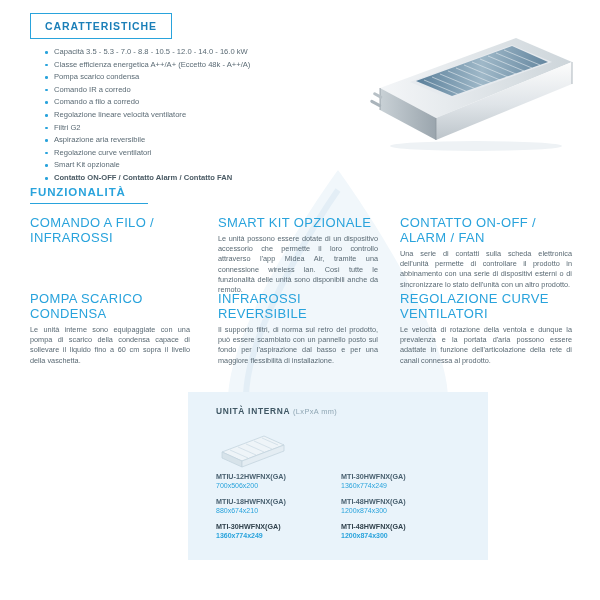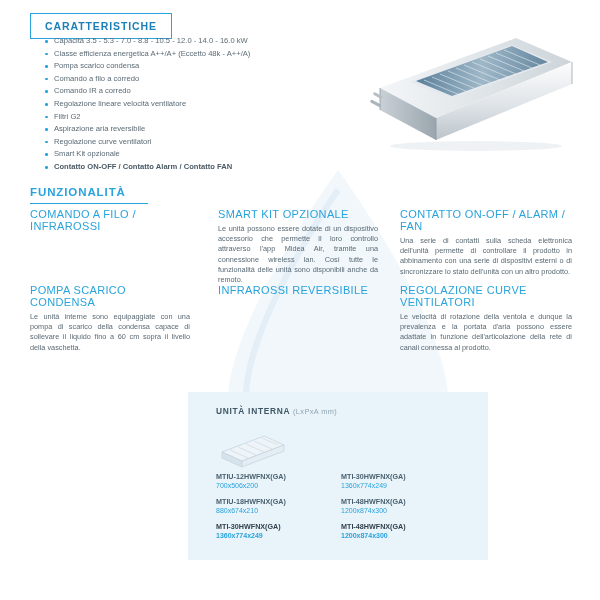--- a/index.html
+++ b/index.html
@@ -42,21 +42,21 @@
     padding: 6px 14px 6px 14px;
     color: #1b7fb8;
     font-size: 10.5px;
     font-weight: bold;
     letter-spacing: 0.9px;
   }
 
   .bullets {
     position: absolute;
     left: 44px;
-    top: 35px;
+    top: 46px;
     width: 300px;
     margin: 0;
     padding: 0;
     list-style: none;
   }
   .bullets li {
     position: relative;
     font-size: 7.6px;
     color: #5a6a74;
     line-height: 12.6px;
@@ -111,22 +111,22 @@
   }
   .col.c1 { left: 30px; top: 207px; }
   .col.c2 { left: 218px; top: 207px; }
   .col.c3 { left: 400px; top: 207px; width: 172px; }
 
   .col.c1b { left: 30px; top: 283px; }
   .col.c2b { left: 218px; top: 283px; }
   .col.c3b { left: 400px; top: 283px; width: 172px; }
 
   .col h4 {
-    margin: 1px 0 4px 0;
-    font-size: 11px;
+    margin: 8px 0 4px 0;
+    font-size: 13px;
     font-weight: normal;
     color: #29a3dc;
     letter-spacing: 0.35px;
   }
   .col p {
     margin: 0;
     font-size: 7.3px;
     line-height: 10.2px;
     color: #5a6a74;
     text-align: justify;
@@ -197,22 +197,22 @@
 </svg>
 
 <div class="page">
 
   <div class="caratteristiche-box">CARATTERISTICHE</div>
 
   <ul class="bullets">
     <li>Capacità 3.5 - 5.3 - 7.0 - 8.8 - 10.5 - 12.0 - 14.0 - 16.0 kW</li>
     <li>Classe efficienza energetica A++/A+ (Eccetto 48k - A++/A)</li>
     <li>Pompa scarico condensa</li>
+    <li>Comando IR a corredo</li>
     <li>Comando a filo a corredo</li>
-    <li>Comando IR a corredo</li>
     <li>Regolazione lineare velocità ventilatore</li>
     <li>Filtri G2</li>
     <li>Aspirazione aria reversibile</li>
     <li>Regolazione curve ventilatori</li>
     <li>Smart Kit opzionale</li>
     <li class="strong">Contatto ON-OFF / Contatto Alarm / Contatto FAN</li>
   </ul>
 
   <svg class="product-photo" viewBox="0 0 210 135">
     <defs>
@@ -280,20 +280,21 @@
     <h4>CONTATTO ON-OFF / ALARM / FAN</h4>
     <p>Una serie di contatti sulla scheda elettronica dell'unità permette di controllare il prodotto in abbinamento con una serie di dispositivi esterni o di sincronizzare lo stato dell'unità con un altro prodotto.</p>
   </div>
 
   <div class="col c1b">
     <h4>POMPA SCARICO CONDENSA</h4>
     <p>Le unità interne sono equipaggiate con una pompa di scarico della condensa capace di sollevare il liquido fino a 60 cm sopra il livello della vaschetta.</p>
   </div>
   <div class="col c2b">
     <h4>INFRAROSSI REVERSIBILE</h4>
+    <p>Il supporto filtri, di norma sul retro del prodotto, può essere scambiato con un pannello posto sul fondo per l'aspirazione dal basso e per una maggiore flessibilità di installazione.</p>
   </div>
   <div class="col c3b">
     <h4>REGOLAZIONE CURVE VENTILATORI</h4>
     <p>Le velocità di rotazione della ventola e dunque la prevalenza e la portata d'aria possono essere adattate in funzione dell'articolazione della rete di canali connessa al prodotto.</p>
   </div>
 
   <div class="unit-panel">
     <div class="unit-panel-title">
       <span>UNITÀ INTERNA</span>
       <span class="sub">(LxPxA mm)</span>

